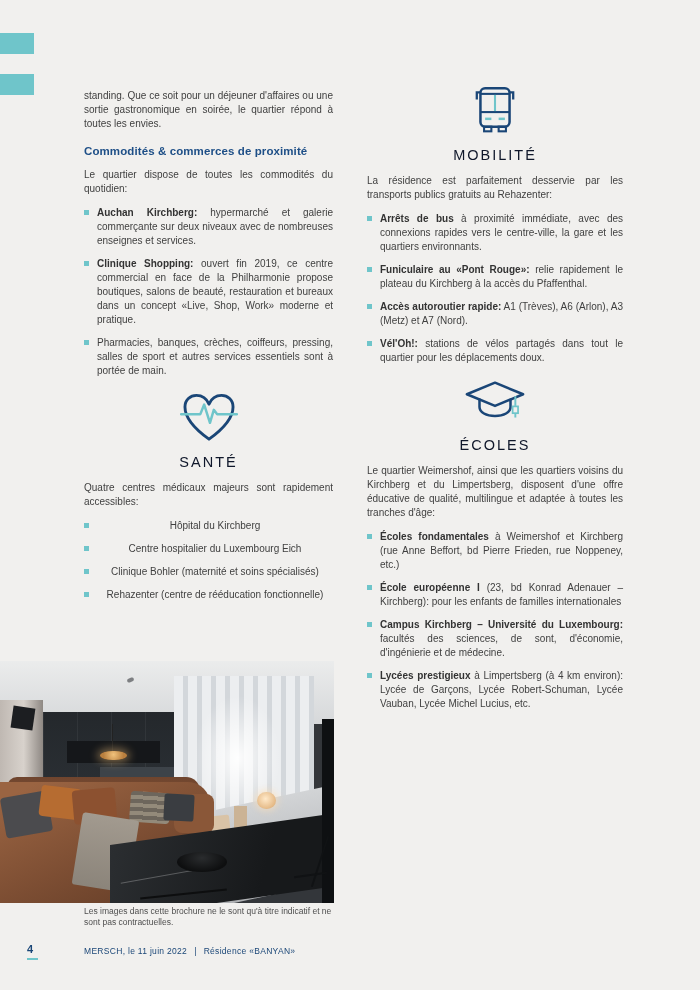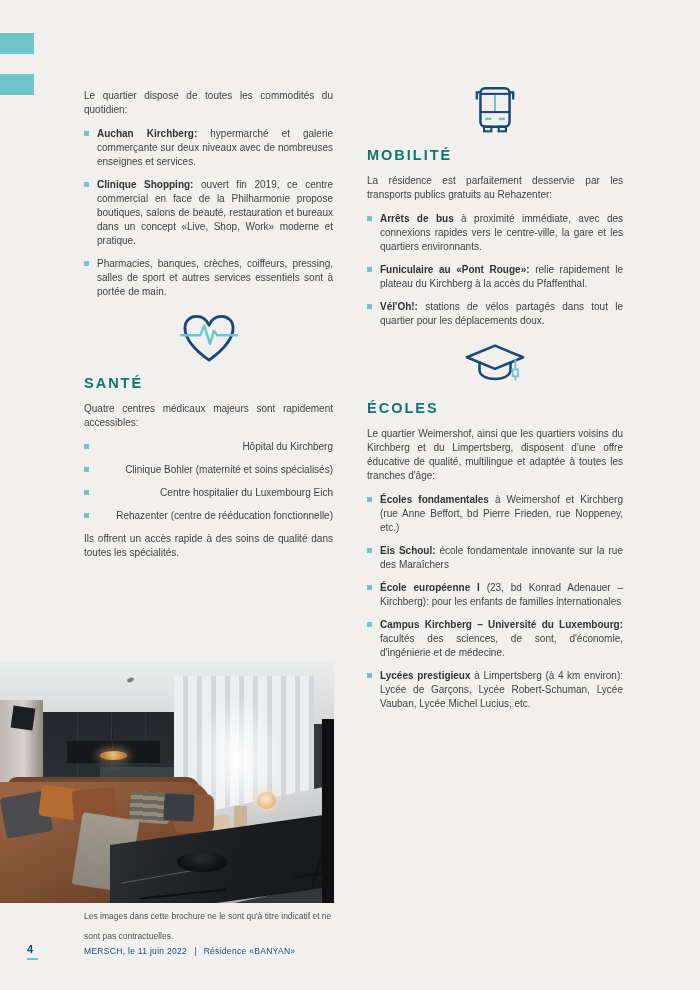--- a/index.html
+++ b/index.html
@@ -20,31 +20,31 @@
   .col-right{left:367px;top:84px;width:256px;}
 
   p.body{margin:0 0 10px;text-align:justify;}
   p.body.last{margin-bottom:0;}
 
   h3.subhead{
     font-size:11.5px;line-height:15px;color:#1e4f87;font-weight:bold;
     margin:13px 0 9px;letter-spacing:.1px;
   }
   .section-head{
-    text-align:left;font-size:14.5px;font-weight:bold;color:#0f766e;
+    text-align:center;font-size:14.5px;font-weight:normal;color:#0f172a;
     letter-spacing:2px;margin:8px 0 12px;
   }
   .icon-wrap{text-align:center;margin:15px 0 4px;}
   .icon-wrap svg{display:inline-block;}
 
   ul.bullets{list-style:none;margin:0 0 2px;padding:0;}
   ul.bullets li{display:flex;margin-bottom:9px;}
   ul.bullets .sq{flex:0 0 5px;width:5px;height:5px;background:#6fc5ca;margin:4px 8px 0 0;}
   ul.bullets .bt{flex:1;text-align:justify;}
-  ul.bullets.single .bt{text-align:right;}
+  ul.bullets.single .bt{text-align:center;}
   b{color:#333;}
 
   
   .photo{
     position:absolute;left:0;top:661px;width:334px;height:242px;
     overflow:hidden;background:#33363a;
   }
   .photo *{position:absolute;}
   .ph-ceiling{left:0;top:0;width:100%;height:26%;background:linear-gradient(#ebecec,#d6d8da);}
   .ph-dot{width:7px;height:4px;background:#7d7f82;border-radius:2px;}
@@ -101,41 +101,43 @@
     background:linear-gradient(105deg,#2b2e31,#17191b 70%);
     transform:skewY(-8deg);transform-origin:left bottom;
   }
   .ph-seam{left:36%;top:88%;width:30%;height:1px;background:rgba(255,255,255,.25);transform:rotate(-10deg);}
   .ph-bowl{left:53%;top:79%;width:15%;height:8%;background:radial-gradient(ellipse at 50% 30%,#2a2c2e,#0e0f10 70%);border-radius:50%;}
   .ph-tleg{left:42%;top:96%;width:26%;height:2px;background:#0d0e0f;transform:rotate(-6deg);}
 
   
   .caption{
     position:absolute;left:84px;top:906px;width:250px;
-    font-size:8.5px;line-height:20px;color:#4f4f4f;
+    font-size:8.5px;line-height:11px;color:#4f4f4f;
   }
   .page-num{
     position:absolute;left:27px;top:943px;
     font-size:11px;font-weight:bold;color:#1a4677;
   }
   .page-num-rule{position:absolute;left:27px;top:958px;width:11px;height:2px;background:#6fc5ca;}
   .footer-line{
     position:absolute;left:84px;top:946px;
     font-size:8.5px;color:#1a4677;letter-spacing:.3px;
   }
   .footer-line .sep{margin:0 7px;}
 </style>
 </head>
 <body>
 
 <div class="deco-bar b1"></div>
 <div class="deco-bar b2"></div>
 
 <div class="col col-left">
-
+  <p class="body">standing. Que ce soit pour un déjeuner d'affaires ou une sortie gastronomique en soirée, le quartier répond à toutes les envies.</p>
+
+  <h3 class="subhead">Commodités &amp; commerces de proximité</h3>
   <p class="body">Le quartier dispose de toutes les commodités du quotidien:</p>
 
   <ul class="bullets">
     <li>
       <span class="sq"></span>
       <div class="bt"><b>Auchan Kirchberg:</b><span> hypermarché et galerie commerçante sur deux niveaux avec de nombreuses enseignes et services.</span></div>
     </li>
     <li>
       <span class="sq"></span>
       <div class="bt"><b>Clinique Shopping:</b><span> ouvert fin 2019, ce centre commercial en face de la Philharmonie propose boutiques, salons de beauté, restauration et bureaux dans un concept «Live, Shop, Work» moderne et pratique.</span></div>
@@ -155,32 +157,31 @@
   <div class="section-head">SANTÉ</div>
 
   <p class="body">Quatre centres médicaux majeurs sont rapidement accessibles:</p>
   <ul class="bullets single">
     <li>
       <span class="sq"></span>
       <div class="bt">Hôpital du Kirchberg</div>
     </li>
     <li>
       <span class="sq"></span>
+      <div class="bt">Centre hospitalier du Luxembourg Eich</div>
+    </li>
+    <li>
+      <span class="sq"></span>
       <div class="bt">Clinique Bohler (maternité et soins spécialisés)</div>
     </li>
     <li>
       <span class="sq"></span>
-      <div class="bt">Centre hospitalier du Luxembourg Eich</div>
-    </li>
-    <li>
-      <span class="sq"></span>
       <div class="bt">Rehazenter (centre de rééducation fonctionnelle)</div>
     </li>
   </ul>
-  <p class="body last">Ils offrent un accès rapide à des soins de qualité dans toutes les spécialités.</p>
 </div>
 
 <div class="col col-right">
   <div class="icon-wrap" style="margin-top:0;">
     <svg width="52" height="52" viewBox="0 0 50 50">
       <rect x="11" y="4" width="28" height="37" rx="4.5" fill="none" stroke="#1a4677" stroke-width="2.4"></rect>
       <line x1="11" y1="9.5" x2="39" y2="9.5" stroke="#1a4677" stroke-width="2"></line>
       <line x1="11" y1="27" x2="39" y2="27" stroke="#1a4677" stroke-width="2"></line>
       <line x1="25" y1="10.5" x2="25" y2="26" stroke="#6fc5ca" stroke-width="2"></line>
       <line x1="15.5" y1="33.5" x2="21.5" y2="33.5" stroke="#6fc5ca" stroke-width="2.4"></line>
@@ -198,44 +199,44 @@
     <li>
       <span class="sq"></span>
       <div class="bt"><b>Arrêts de bus</b><span> à proximité immédiate, avec des connexions rapides vers le centre-ville, la gare et les quartiers environnants.</span></div>
     </li>
     <li>
       <span class="sq"></span>
       <div class="bt"><b>Funiculaire au «Pont Rouge»:</b><span> relie rapidement le plateau du Kirchberg à la accès du Pfaffenthal.</span></div>
     </li>
     <li>
       <span class="sq"></span>
+      <div class="bt"><b>Accès autoroutier rapide:</b><span> A1 (Trèves), A6 (Arlon), A3 (Metz) et A7 (Nord).</span></div>
+    </li>
+    <li>
+      <span class="sq"></span>
       <div class="bt"><b>Vél'Oh!:</b><span> stations de vélos partagés dans tout le quartier pour les déplacements doux.</span></div>
     </li>
   </ul>
 
   <div class="icon-wrap">
     <svg width="62" height="46" viewBox="0 0 64 46">
       <polygon points="32,2 61,14 32,26 3,14" fill="none" stroke="#1a4677" stroke-width="2.6" stroke-linejoin="round"></polygon>
       <path d="M16 19.5 V27 C16 32.5 23 36.5 32 36.5 C41 36.5 48 32.5 48 27 V19.5" fill="none" stroke="#1a4677" stroke-width="2.6" stroke-linecap="round"></path>
       <line x1="53" y1="16" x2="53" y2="26" stroke="#6fc5ca" stroke-width="2"></line>
       <rect x="50.2" y="26.5" width="5.6" height="7" fill="none" stroke="#6fc5ca" stroke-width="1.8"></rect>
       <line x1="53" y1="33.5" x2="53" y2="38" stroke="#6fc5ca" stroke-width="2"></line>
     </svg>
   </div>
   <div class="section-head">ÉCOLES</div>
 
   <p class="body">Le quartier Weimershof, ainsi que les quartiers voisins du Kirchberg et du Limpertsberg, disposent d'une offre éducative de qualité, multilingue et adaptée à toutes les tranches d'âge:</p>
   <ul class="bullets">
     <li>
       <span class="sq"></span>
       <div class="bt"><b>Écoles fondamentales</b><span> à Weimershof et Kirchberg (rue Anne Beffort, bd Pierre Frieden, rue Noppeney, etc.)</span></div>
-    </li>
-    <li>
-      <span class="sq"></span>
-      <div class="bt"><b>Eis Schoul:</b><span> école fondamentale innovante sur la rue des Maraîchers</span></div>
     </li>
     <li>
       <span class="sq"></span>
       <div class="bt"><b>École européenne I</b><span> (23, bd Konrad Adenauer – Kirchberg): pour les enfants de familles internationales</span></div>
     </li>
     <li>
       <span class="sq"></span>
       <div class="bt"><b>Campus Kirchberg – Université du Luxembourg:</b><span> facultés des sciences, de sont, d'économie, d'ingénierie et de médecine.</span></div>
     </li>
     <li>

